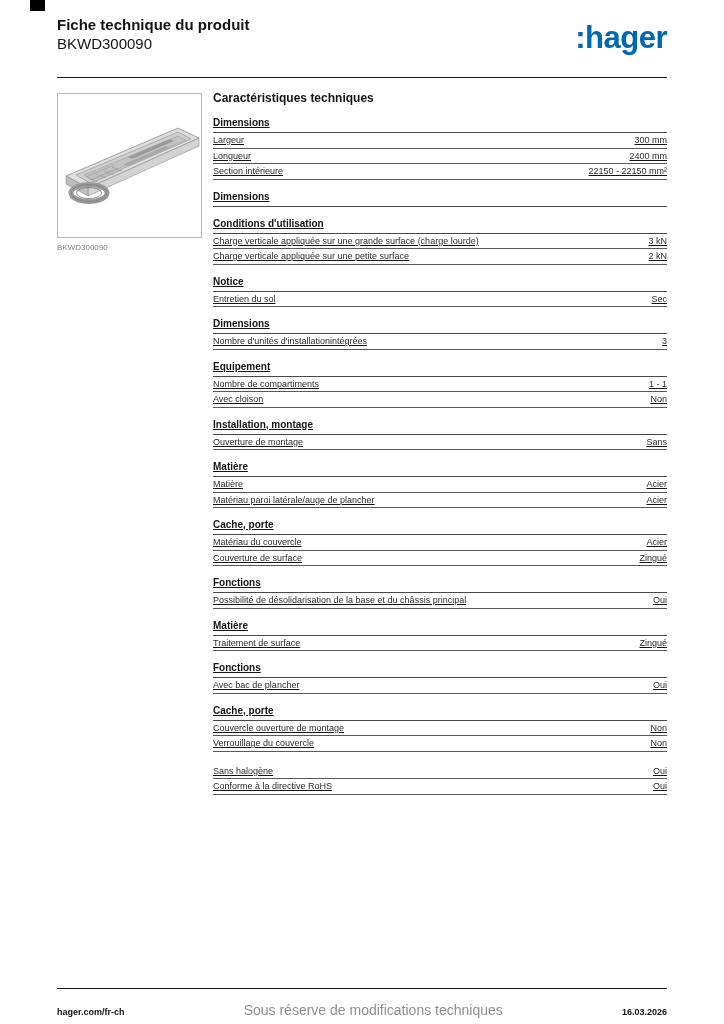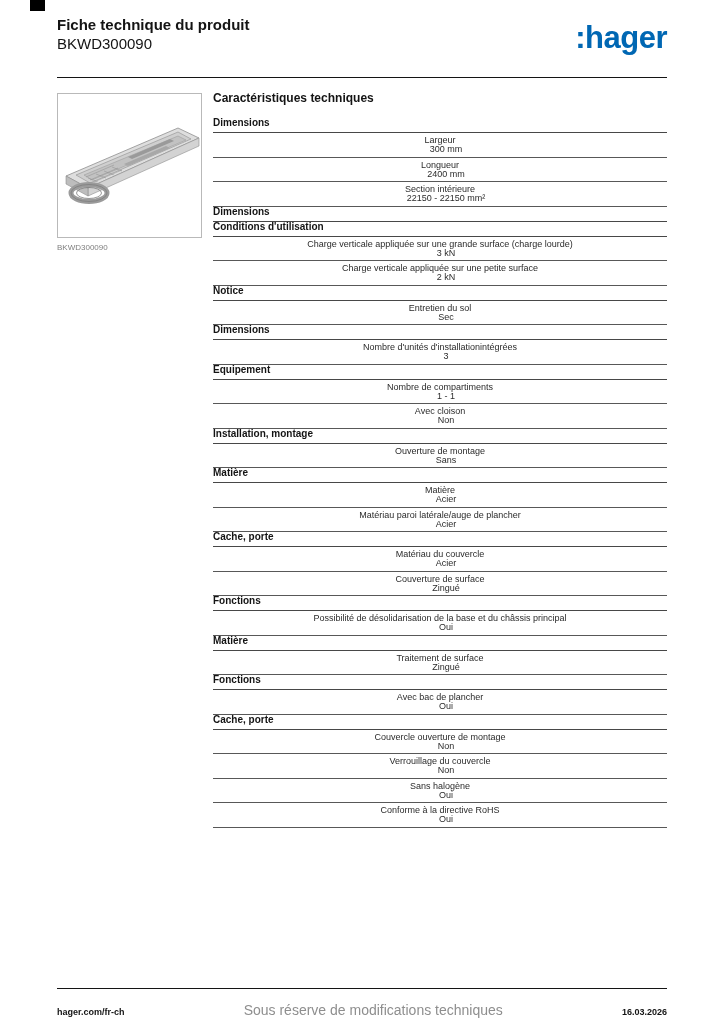--- a/index.html
+++ b/index.html
@@ -30,32 +30,31 @@
     width:145px; height:145px;
     border:1px solid #b9b9b9; background:#fff;
     overflow:hidden;
   }
   .image-box svg { display:block; width:100%; height:100%; }
   .image-caption { position:absolute; left:57px; top:243px; font-size:8px; color:#7f7f7f; }
 
   .char { position:absolute; left:213px; top:93px; width:454px; }
   .char-heading { font-size:12px; font-weight:bold; margin-bottom:15px; line-height:10px; }
 
-  .section { margin-bottom:0; }
+  .section { margin-bottom:12px;text-decoration:underline; }
   .section-title {
     font-size:10px; font-weight:bold; line-height:10px;
     padding-bottom:4px; border-bottom:1px solid #474747;
   }
   .row {
-    display:flex; justify-content:space-between; align-items:center;
+    display:flex; justify-content:space-between; align-items:flex-start;
     font-size:9px; line-height:9px;
     padding:3px 0 2.5px;
     border-bottom:1px solid #585858;
     color:#2b2b2b;
-    flex-direction:column;
   }
   .row-value { text-align:right; white-space:nowrap; padding-left:12px; color:#2b2b2b; }
 
   .footer {
     position:absolute; left:57px; right:57px; top:988px;
     border-top:1px solid #141414; padding-top:13px;
     display:flex; justify-content:space-between; align-items:baseline;
   }
   .footer-left, .footer-right { font-size:9px; font-weight:bold; color:#141414; text-decoration:none; }
   .footer-center { font-size:14px; color:#8e8e8e;text-align:center; }

